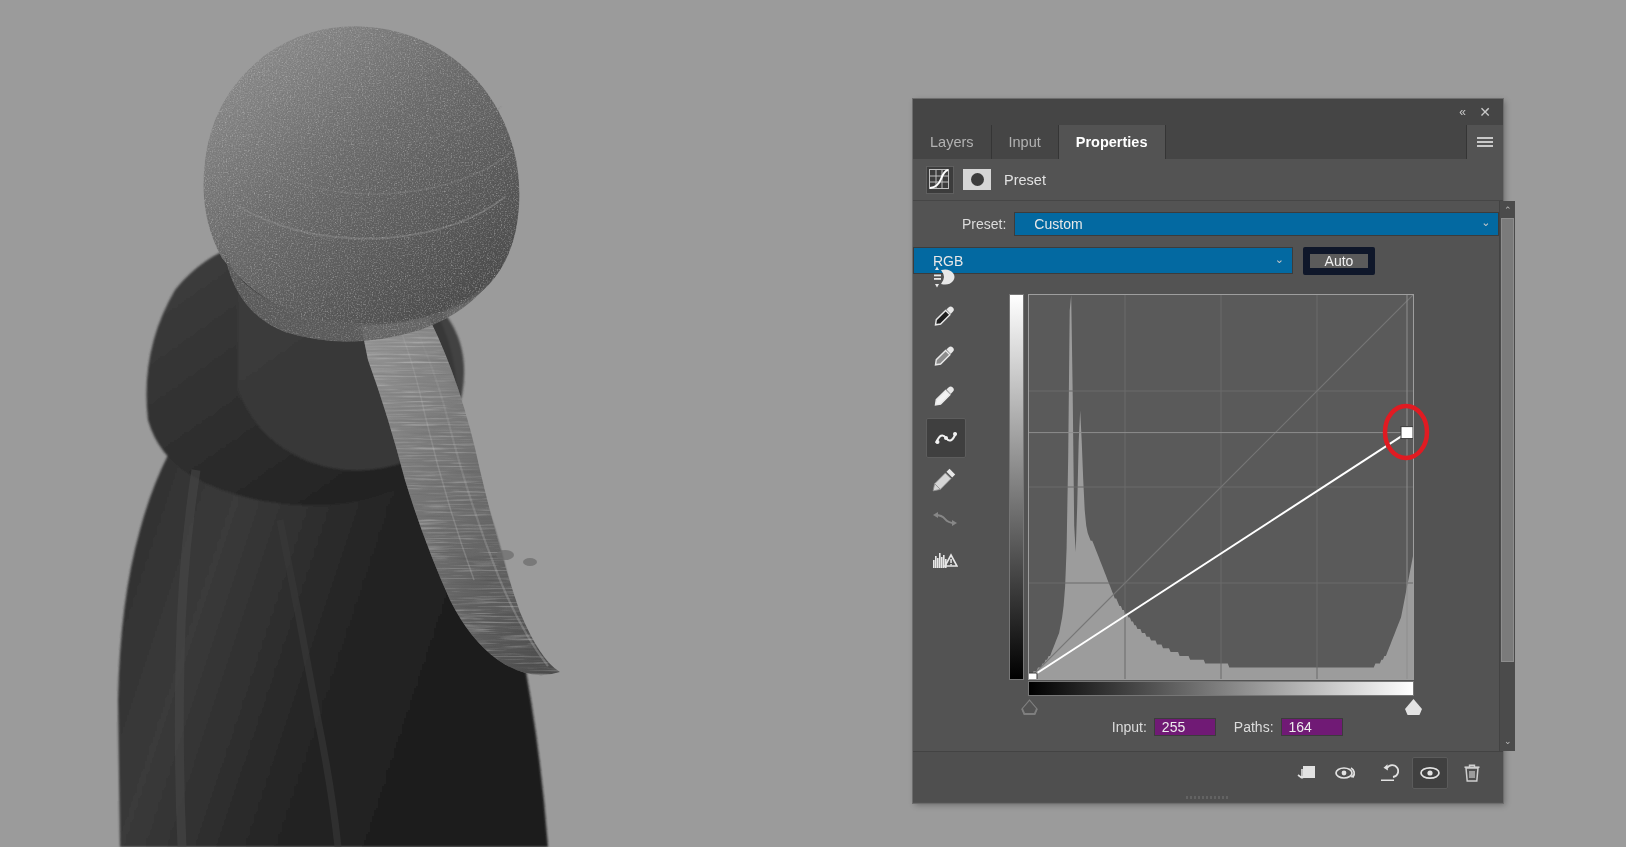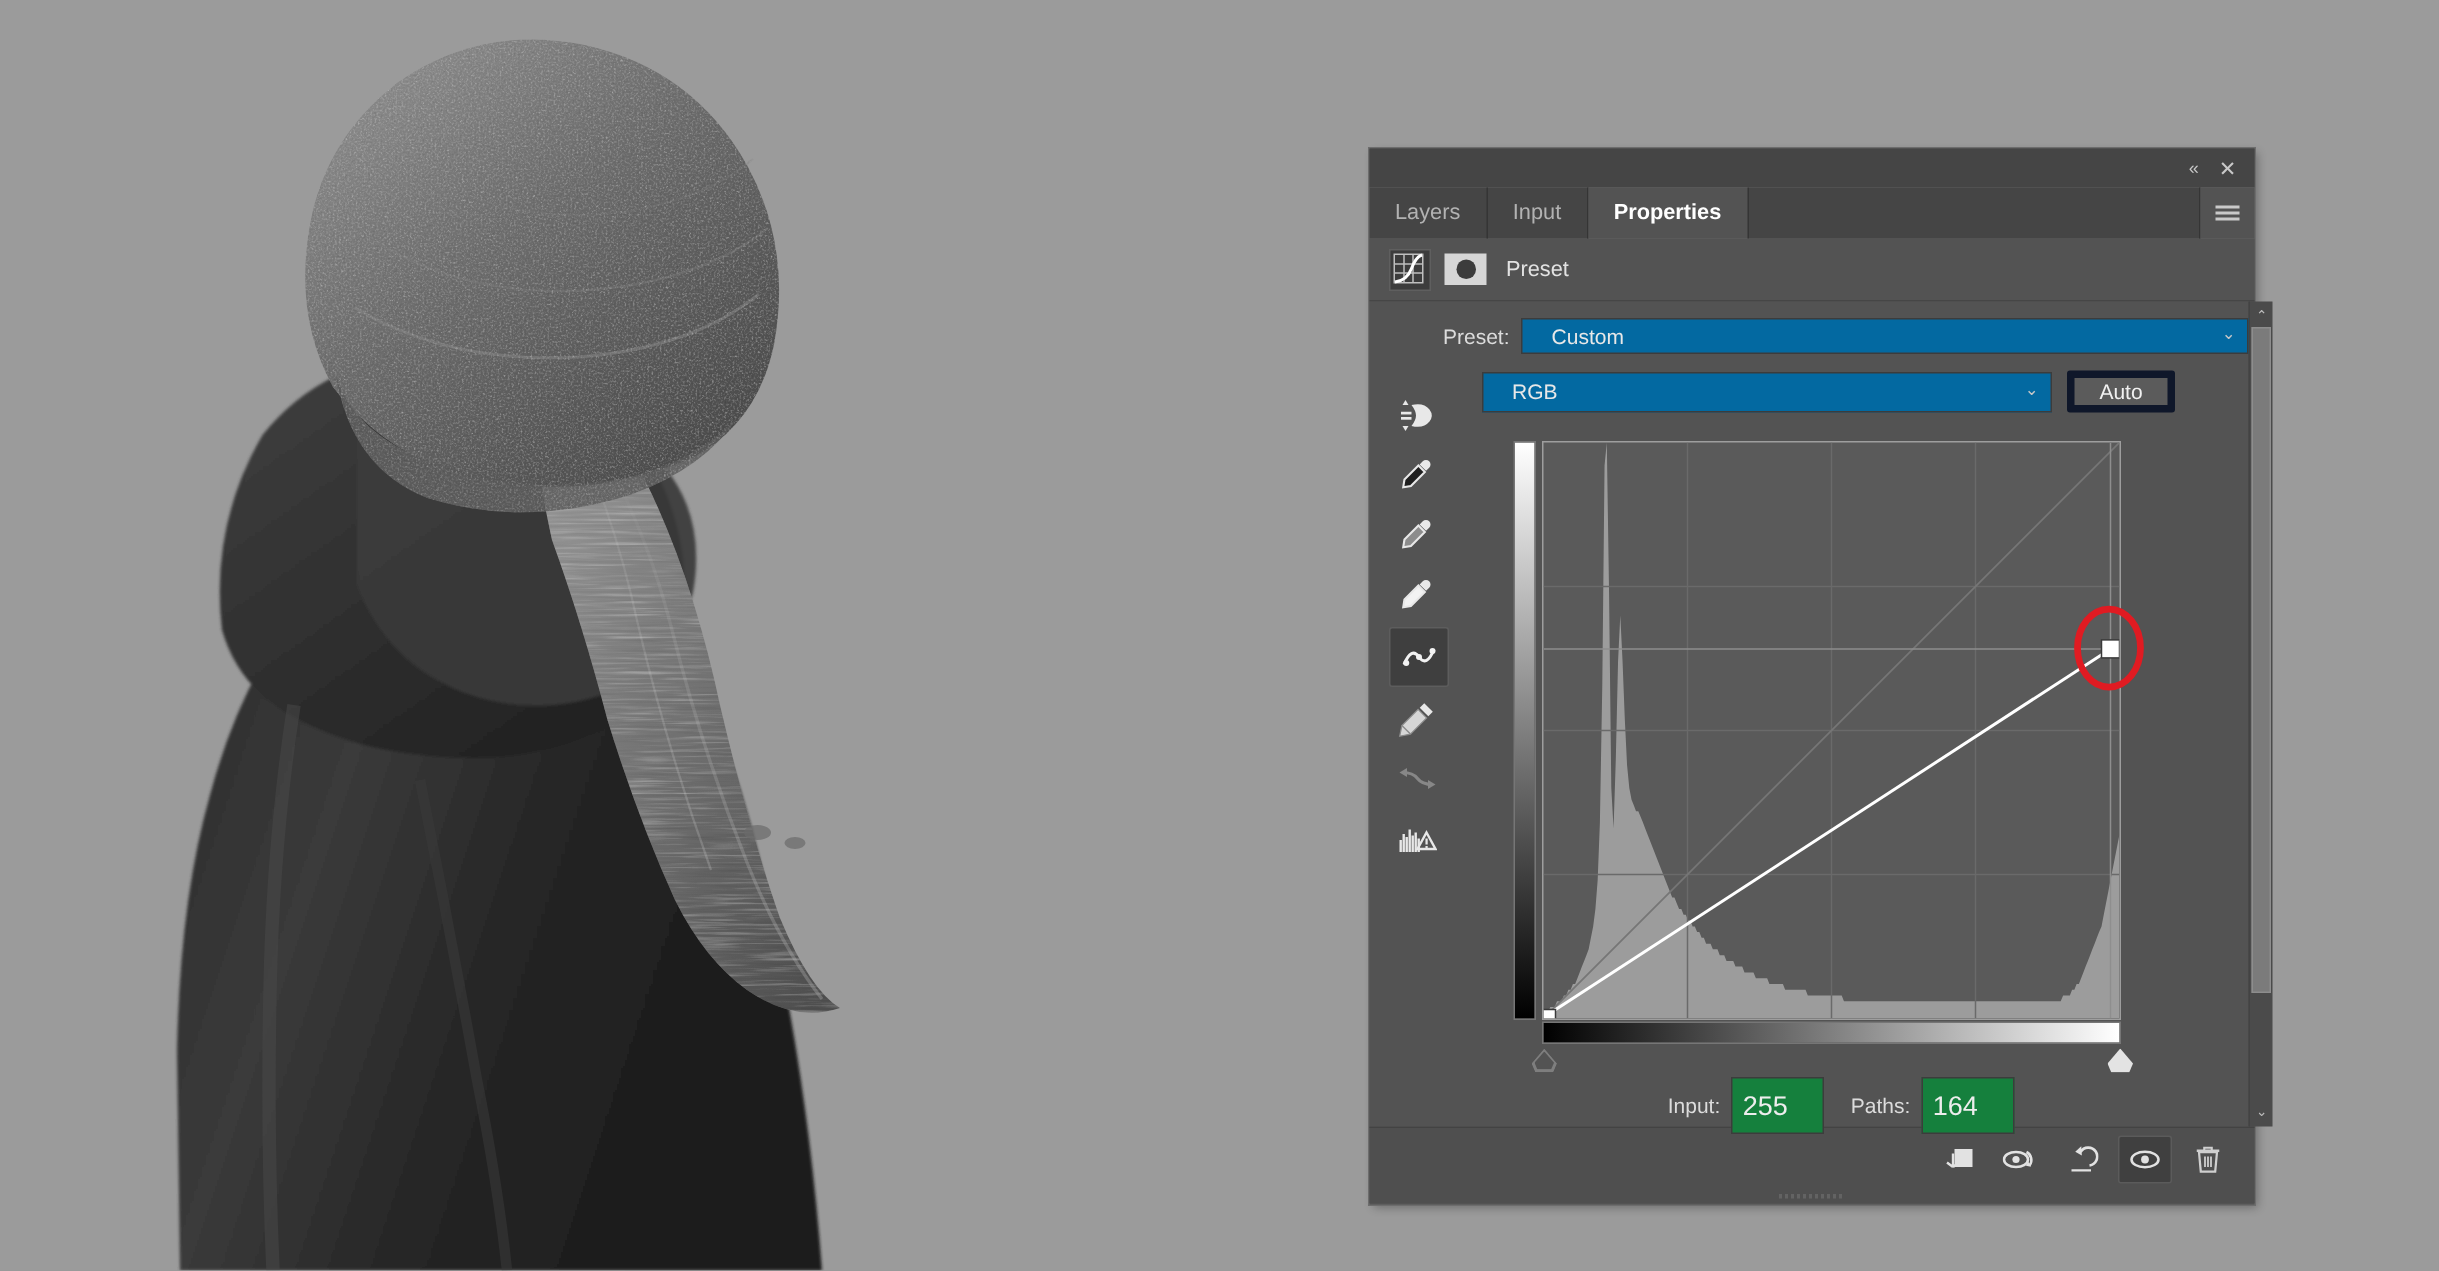--- a/index.html
+++ b/index.html
@@ -220,31 +220,30 @@
     top: 50%;
     transform: translateY(-60%);
     font-size: 11px;
     color: #c8c8c8;
   }
   #preset-select { width: 485px; }
 
   
   .channel-row {
     display: flex;
-    align-items: center;
+    align-items: flex-start;
     padding: 11px 0 0 0;
-    margin-left: 75px;
   }
   #channel-select { width: 380px; height: 27px; font-size: 14px; }
   .auto-btn {
     margin-left: 10px;
     width: 72px;
     height: 28px;
     background: #5b5b5b;
-    border: 5px solid #0f172a;
+    border: 7px solid #0f172a;
     border-radius: 2px;
     color: #f0f0f0;
     font-size: 14px;
     display: flex;
     align-items: center;
     justify-content: center;
     cursor: pointer;
     box-sizing: border-box;
   }
 
@@ -344,25 +343,25 @@
     padding-left: 60px;
     box-sizing: border-box;
   }
   .io-label {
     color: #dcdcdc;
     font-size: 14px;
     margin-right: 7px;
   }
   .io-field {
     width: 62px;
-    height: 38px;
-    background: #15803d;
+    height: 18px;
+    background: #701a75;
     border: 1px solid #3c3c3c;
     color: #ededed;
-    font-size: 18px;
+    font-size: 14px;
     display: flex;
     align-items: center;
     padding-left: 7px;
     box-sizing: border-box;
     margin-right: 18px;
     cursor: text;
   }
 
   
   .panel-footer {

